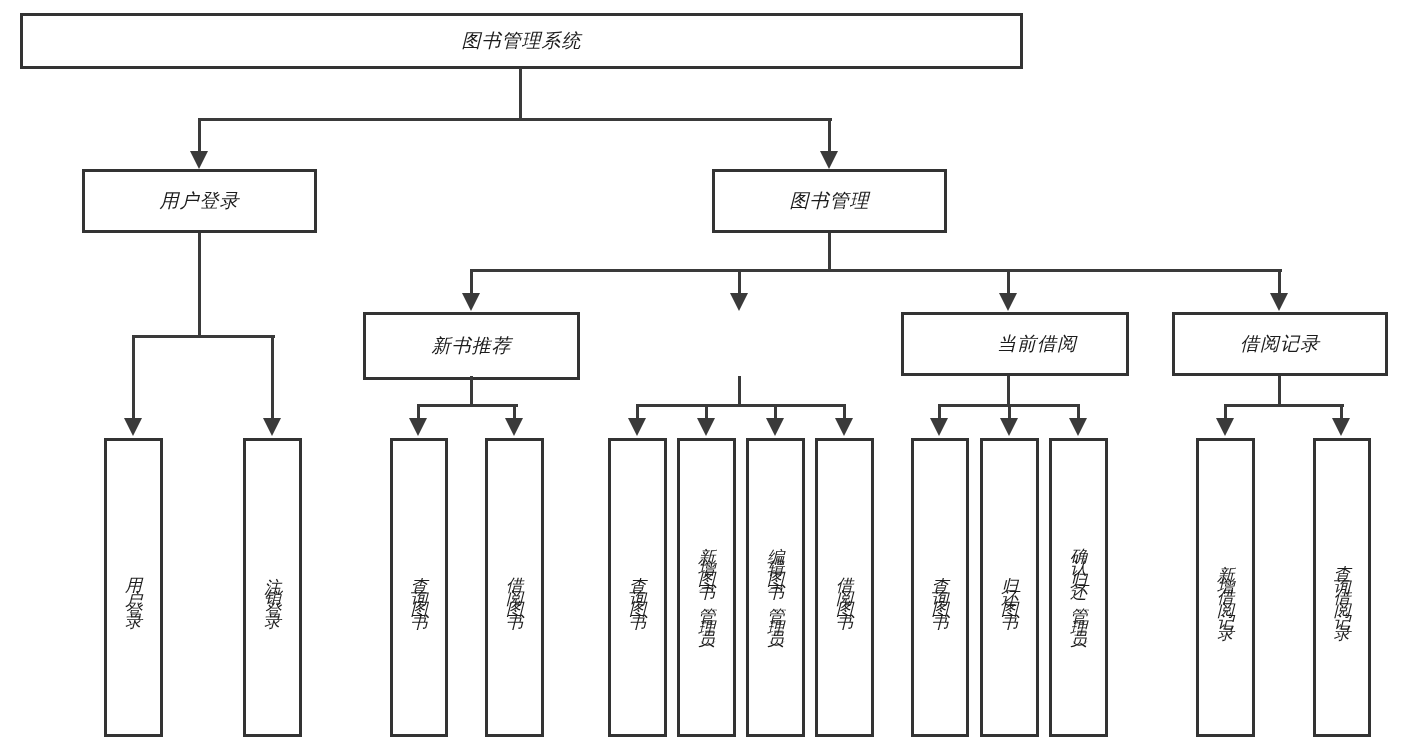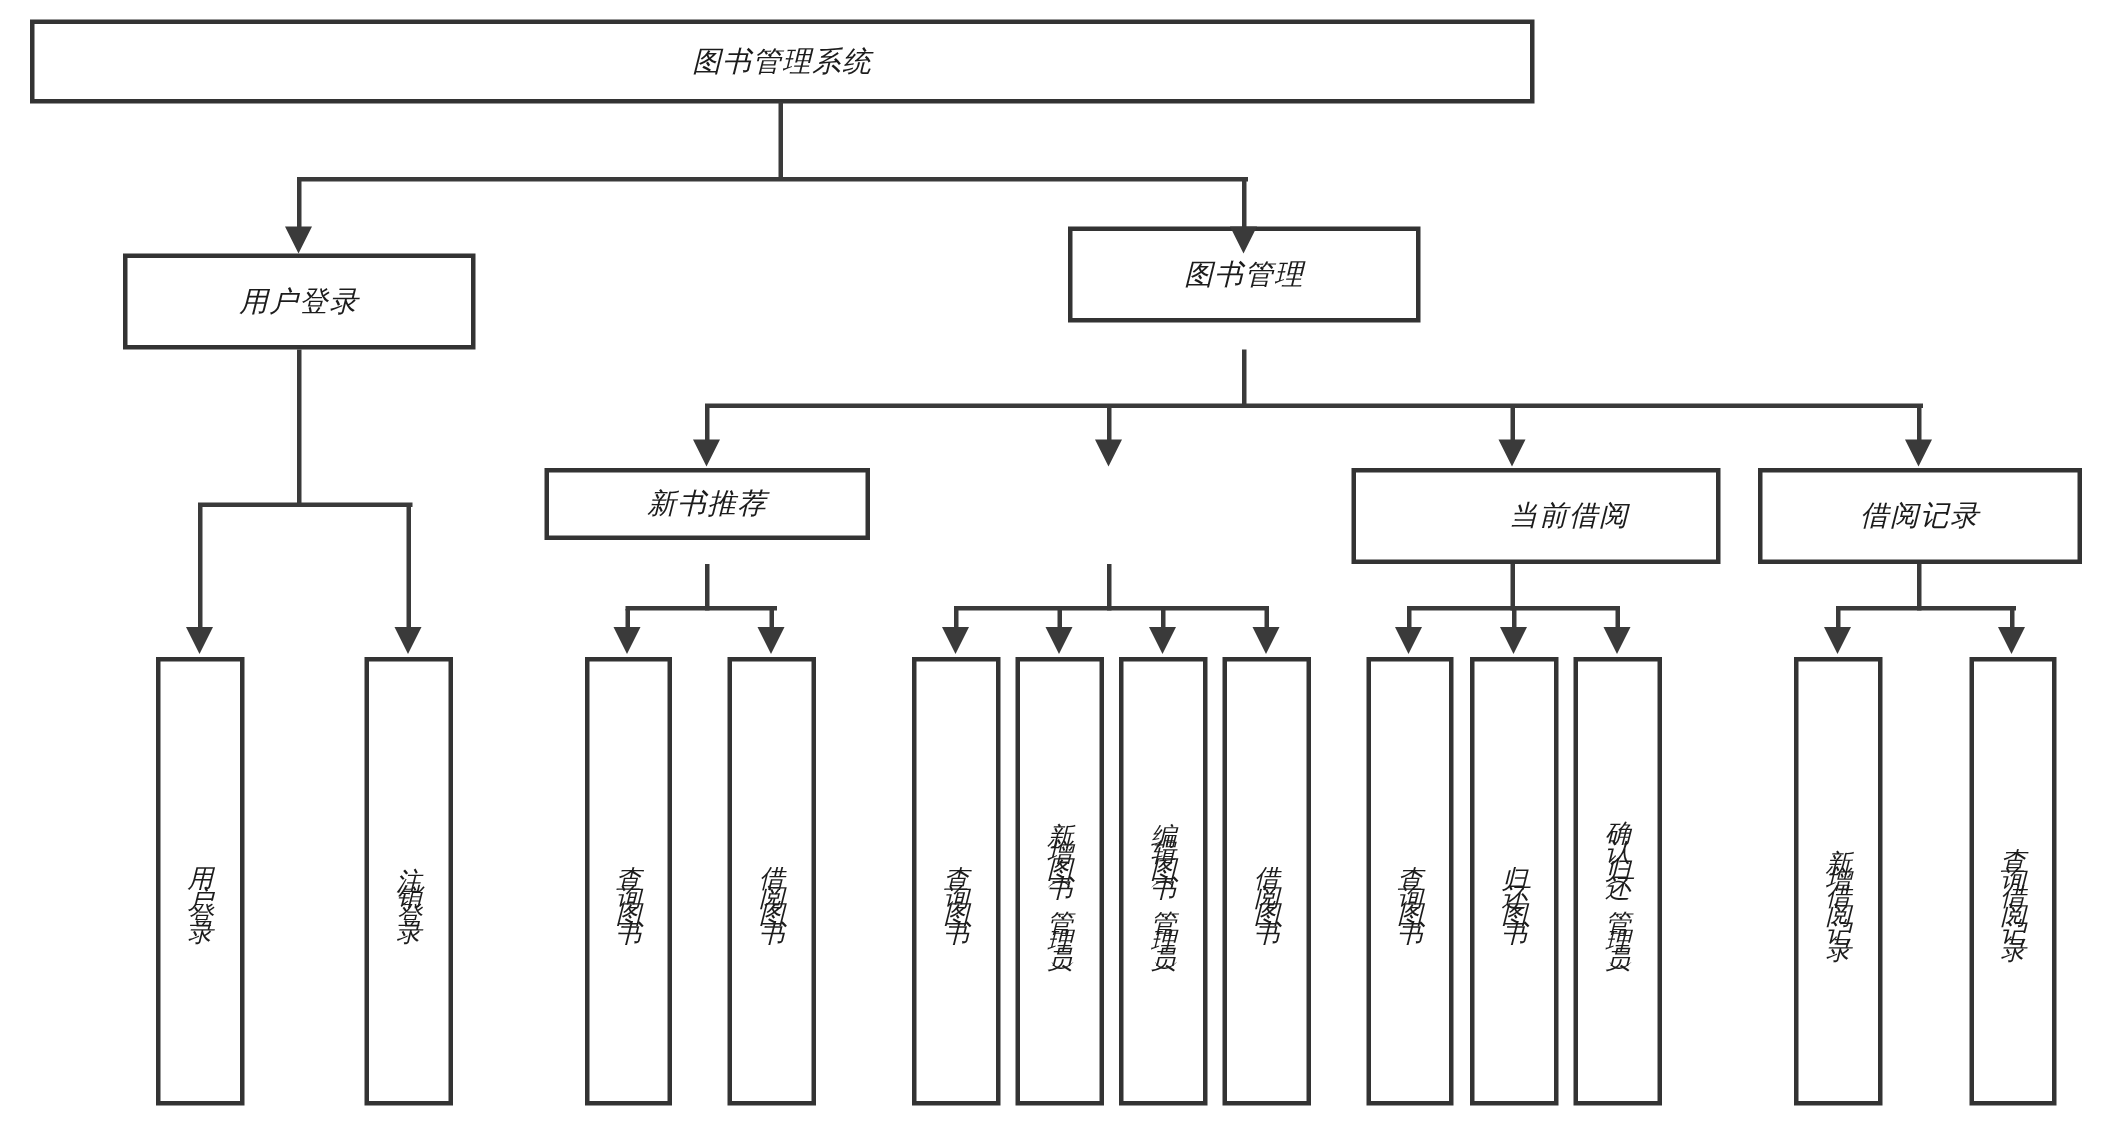--- a/index.html
+++ b/index.html
@@ -64,28 +64,28 @@
 
 <div id="canvas">
 
   <div class="node h" style="left:20px; top:13px; width:1003px; height:56px;">
     <span>图书管理系统</span>
   </div>
 
   <div class="node h" style="left:82px; top:169px; width:235px; height:64px;">
     <span>用户登录</span>
   </div>
-  <div class="node h" style="left:712px; top:151px; width:235px; height:64px;">
+  <div class="node h" style="left:712px; top:169px; width:235px; height:64px;">
     <span>图书管理</span>
   </div>
 
-  <div class="node h" style="left:363px; top:312px; width:217px; height:48px;">
+  <div class="node h" style="left:363px; top:312px; width:217px; height:68px;">
     <span>新书推荐</span>
   </div>
-  <div class="node h" style="left:901px; top:312px; width:246px; height:64px;padding-left:44px;">
+  <div class="node h" style="left:901px; top:312px; width:228px; height:64px;padding-left:44px;">
     <span>当前借阅</span>
   </div>
   <div class="node h" style="left:1172px; top:312px; width:216px; height:64px;">
     <span>借阅记录</span>
   </div>
 
   <div class="node leaf" style="left:104px; top:438px; width:59px; height:299px;">
     <span>用户登录</span>
   </div>
   <div class="node leaf" style="left:243px; top:438px; width:59px; height:299px;">

